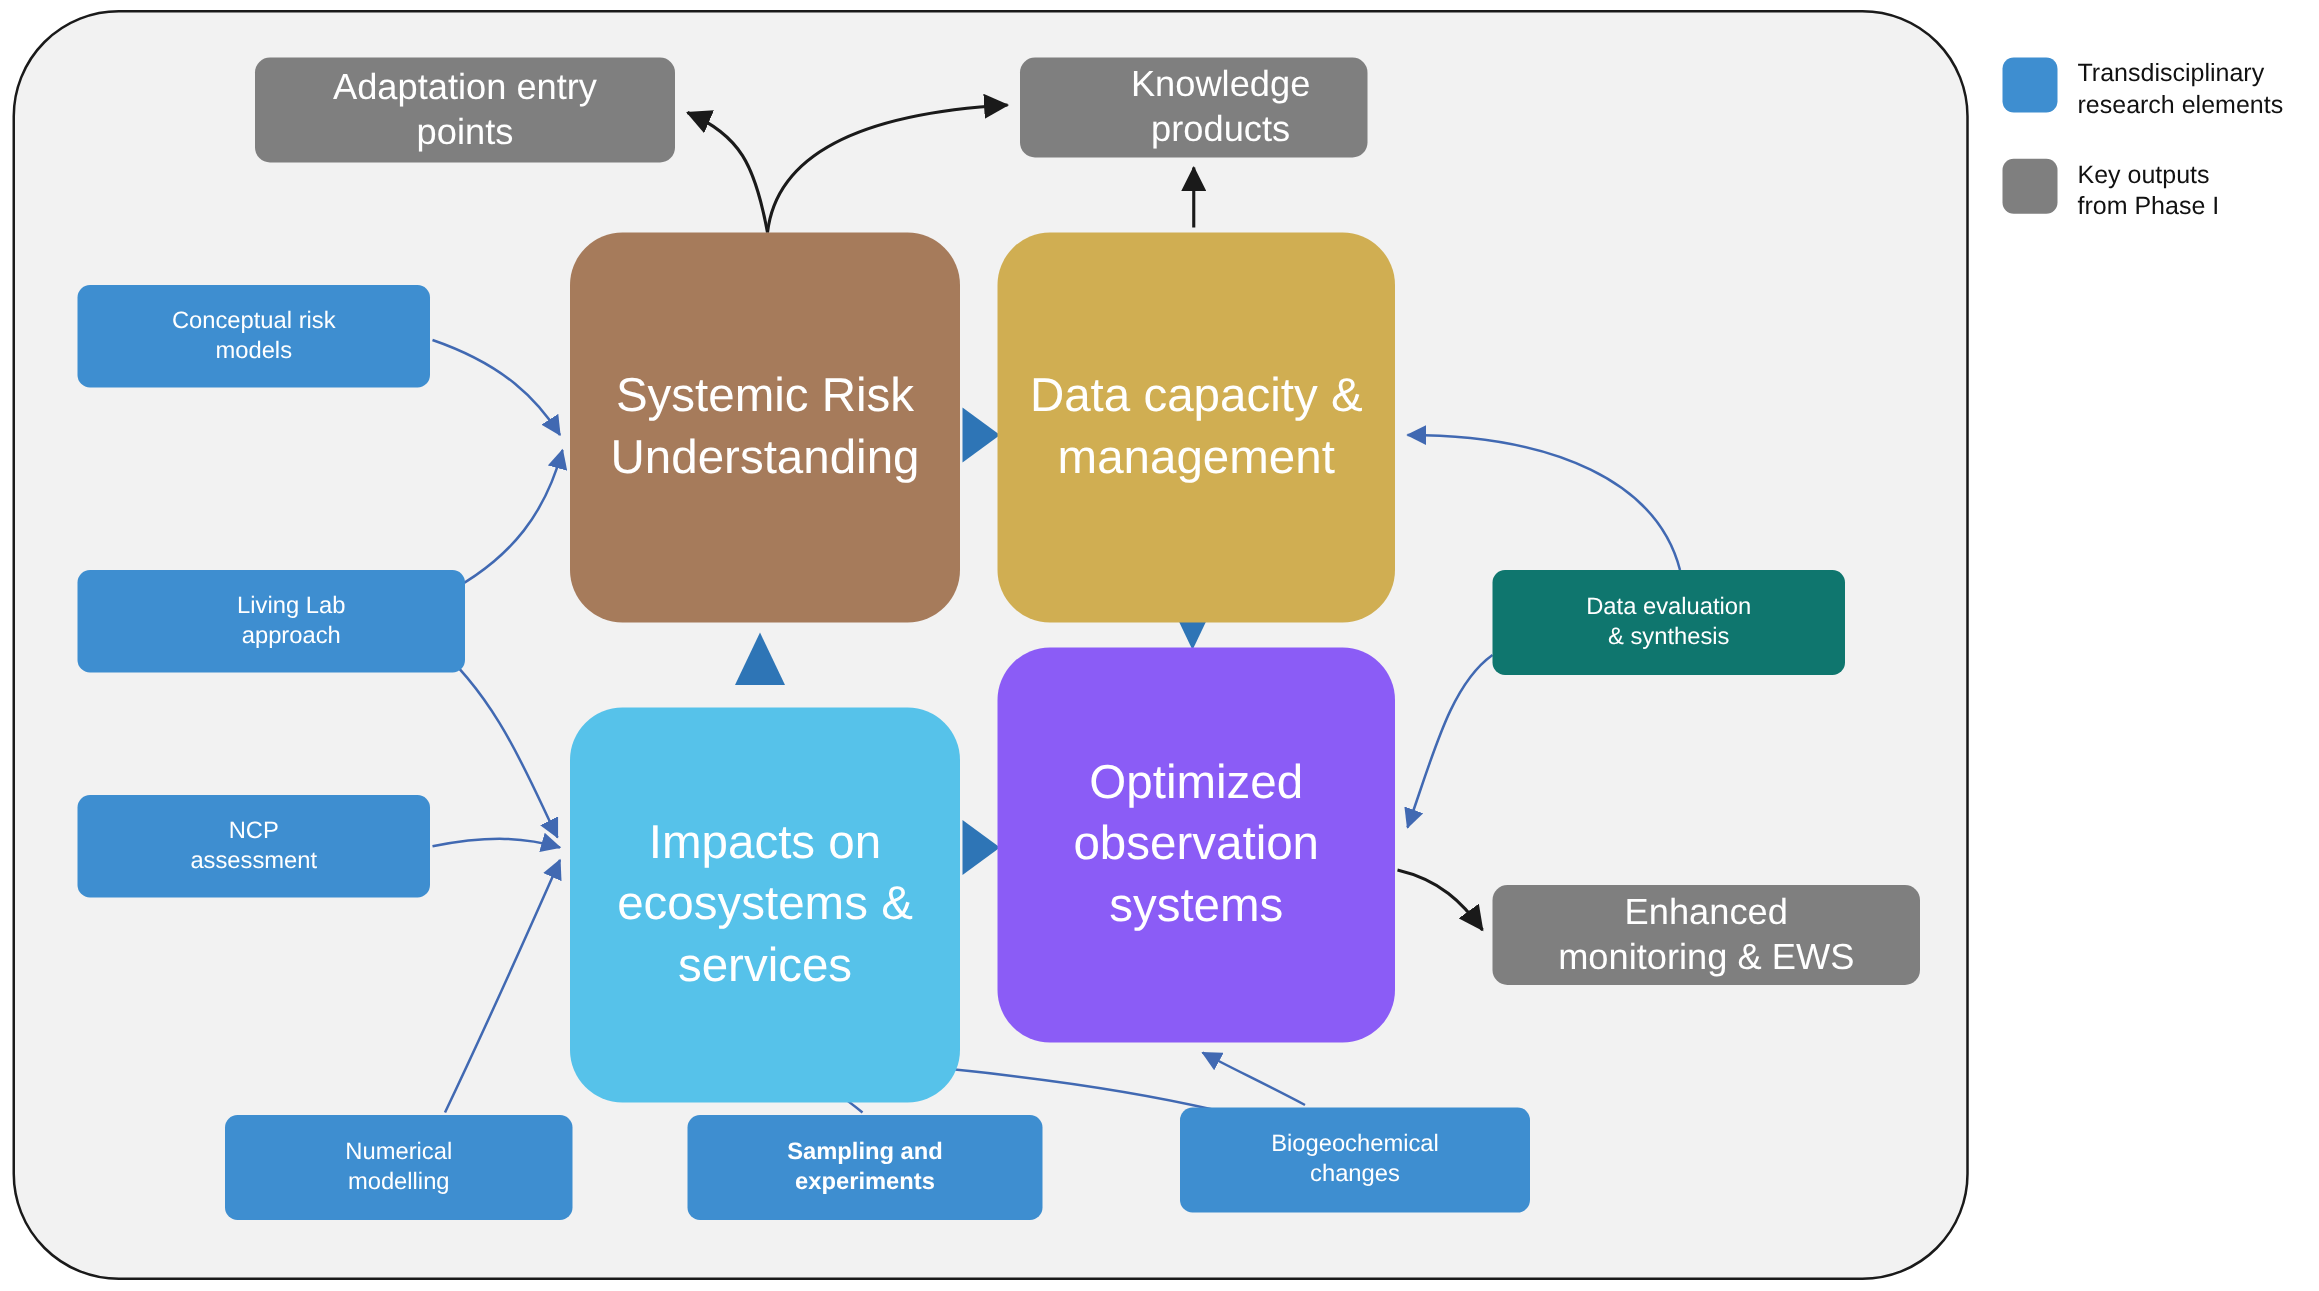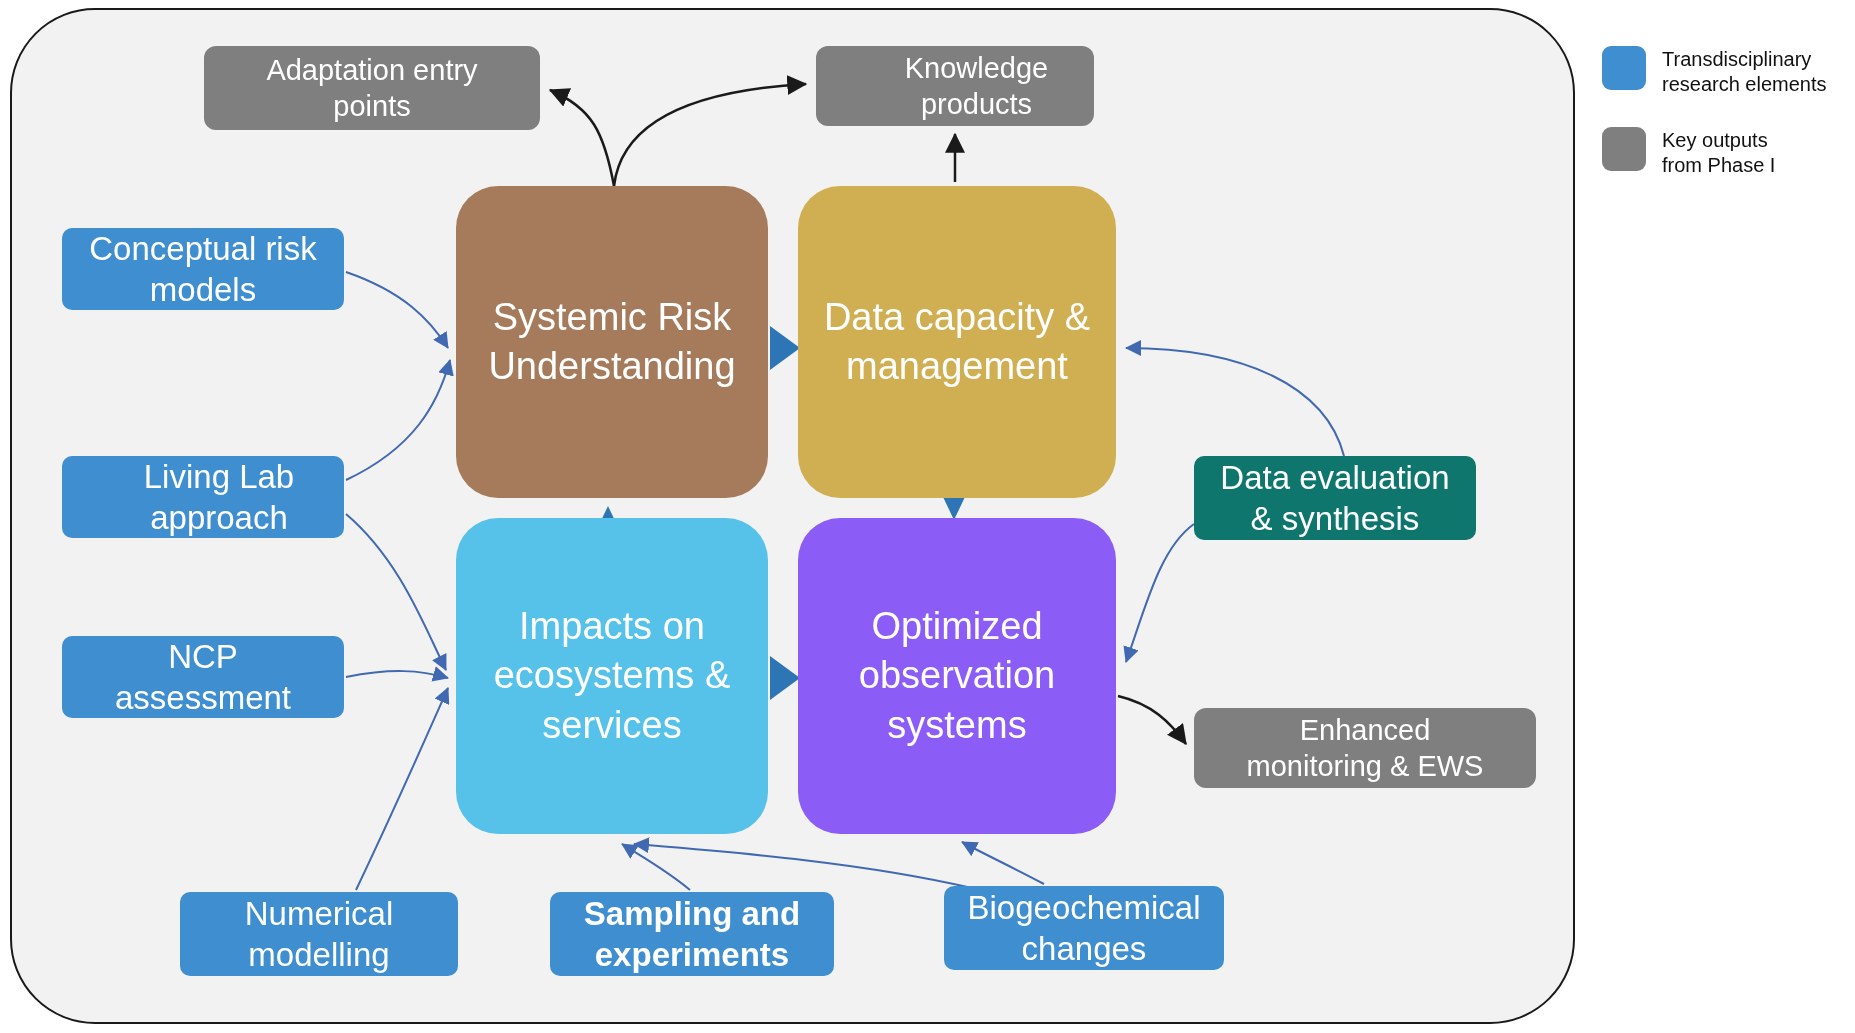--- a/index.html
+++ b/index.html
@@ -8,37 +8,37 @@
   #canvas { position:absolute; left:0; top:0; width:1855px; height:1033px; overflow:hidden; }
 
   .frame { position:absolute; left:10px; top:8px; width:1565px; height:1016px;
            background:#f2f2f2; border:2px solid #1a1a1a; border-radius:85px; }
 
   svg.arrows { position:absolute; left:0; top:0; width:1855px; height:1033px; pointer-events:none; }
 
   .node { position:absolute; display:flex; align-items:center; justify-content:center;
           text-align:center; color:#ffffff; white-space:pre-line; }
   .core { border-radius:42px; font-size:38px; line-height:1.3; }
-  .sm   { border-radius:10px; font-size:33px; line-height:1.25; }
+  .sm   { border-radius:10px; font-size:19px; line-height:1.25; }
   .out  { border-radius:12px; font-size:29px; line-height:1.25; }
 
   
   #box-systemic { left:456px; top:186px; width:312px; height:312px; }
   #box-datacap  { left:798px; top:186px; width:318px; height:312px; }
   #box-impacts  { left:456px; top:518px; width:312px; height:316px; }
   #box-observ   { left:798px; top:518px; width:318px; height:316px; }
 
   
   #out-adaptation { left:204px;  top:46px;  width:336px; height:84px; }
   #out-knowledge  { left:816px;  top:46px;  width:278px; height:80px; }
   #out-monitoring { left:1194px; top:708px; width:342px; height:80px; }
 
   
   #el-conceptual { left:62px;   top:228px; width:282px; height:82px; }
-  #el-livinglab  { left:62px;   top:456px; width:282px; height:82px;padding-left:32px; }
+  #el-livinglab  { left:62px;   top:456px; width:310px; height:82px;padding-left:32px; }
   #el-ncp        { left:62px;   top:636px; width:282px; height:82px; }
   #el-numerical  { left:180px;  top:892px; width:278px; height:84px; }
   #el-sampling   { left:550px;  top:892px; width:284px; height:84px;font-weight:bold; }
   #el-biogeochem { left:944px;  top:886px; width:280px; height:84px; }
   #el-dataeval   { left:1194px; top:456px; width:282px; height:84px; }
 
   
   .legend { position:absolute; left:1602px; top:46px; width:252px; }
   .legend-item { display:flex; align-items:flex-start; gap:16px; margin-bottom:30px; }
   .legend-swatch { width:44px; height:44px; border-radius:9px; flex:0 0 44px; }
@@ -80,21 +80,21 @@
     <polygon points="770,326 770,370 800,348" style="fill: rgb(46, 117, 182);"></polygon>
     <polygon points="588,548 628,548 608,506" style="fill: rgb(46, 117, 182);"></polygon>
     <polygon points="934,478 974,478 954,520" style="fill: rgb(46, 117, 182);"></polygon>
     <polygon points="770,656 770,700 800,678" style="fill: rgb(46, 117, 182);"></polygon>
   </svg>
 
   <div class="node core" id="box-systemic" style="background-color: rgb(166, 123, 91);">Systemic Risk
 Understanding</div>
   <div class="node core" id="box-datacap" style="background-color: rgb(208, 174, 82);">Data capacity &amp;
 management</div>
-  <div class="node core" id="box-impacts" style="background-color: rgb(86, 194, 234);">Impacts on
+  <div class="node core" id="box-impacts" style="background-color: rgb(86, 194, 234); margin-top: 48px;">Impacts on
 ecosystems &amp;
 services</div>
   <div class="node core" id="box-observ" style="background-color: #8b5cf6;">Optimized
 observation
 systems</div>
 
   <div class="node out" id="out-adaptation" style="background-color: rgb(127, 127, 127);">Adaptation entry
 points</div>
   <div class="node out" id="out-knowledge" style="background-color: rgb(127, 127, 127); padding-left: 43px;">Knowledge
 products</div>

